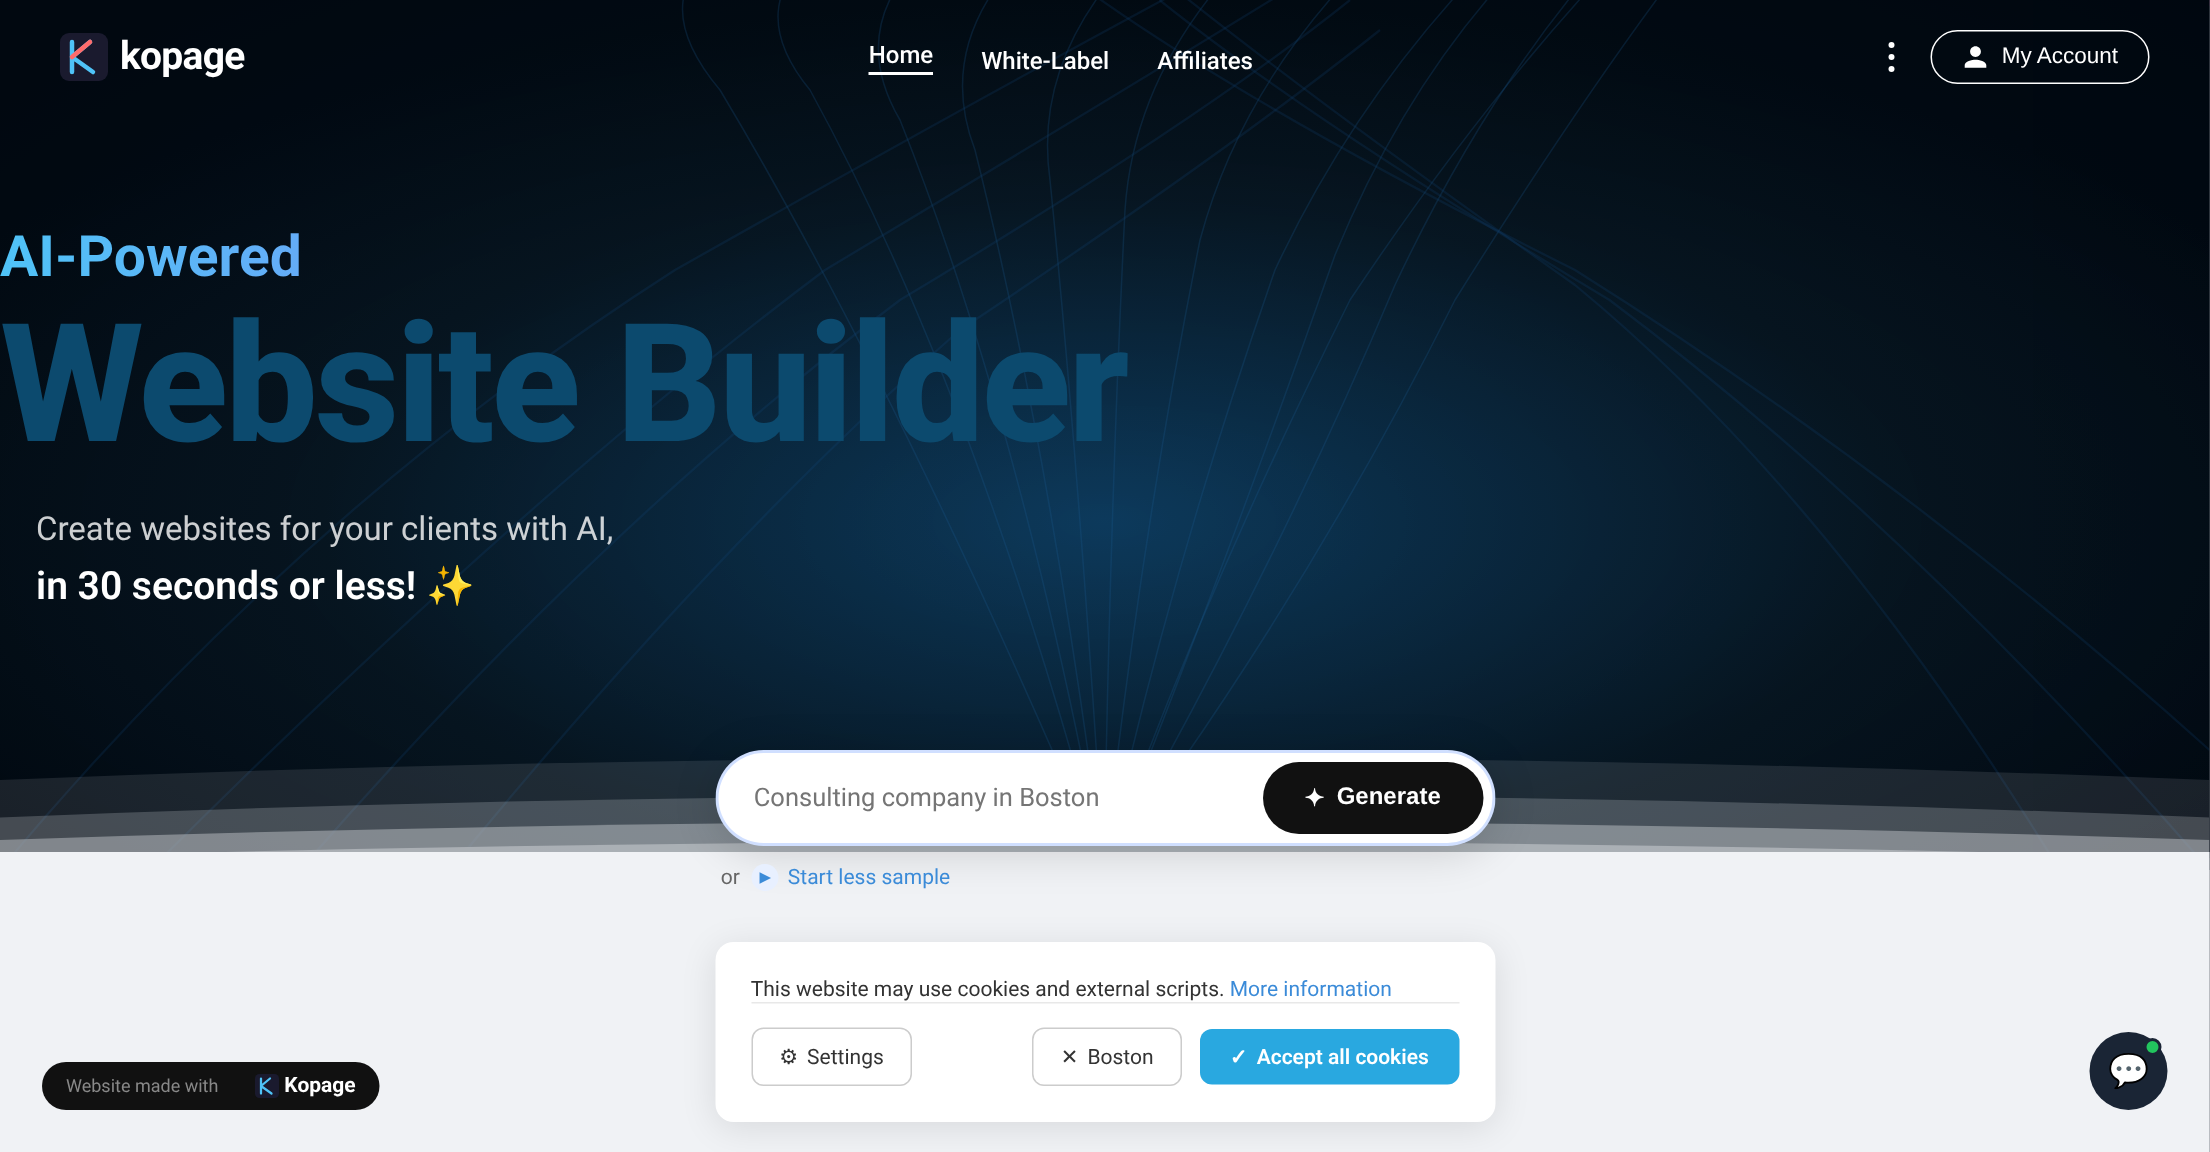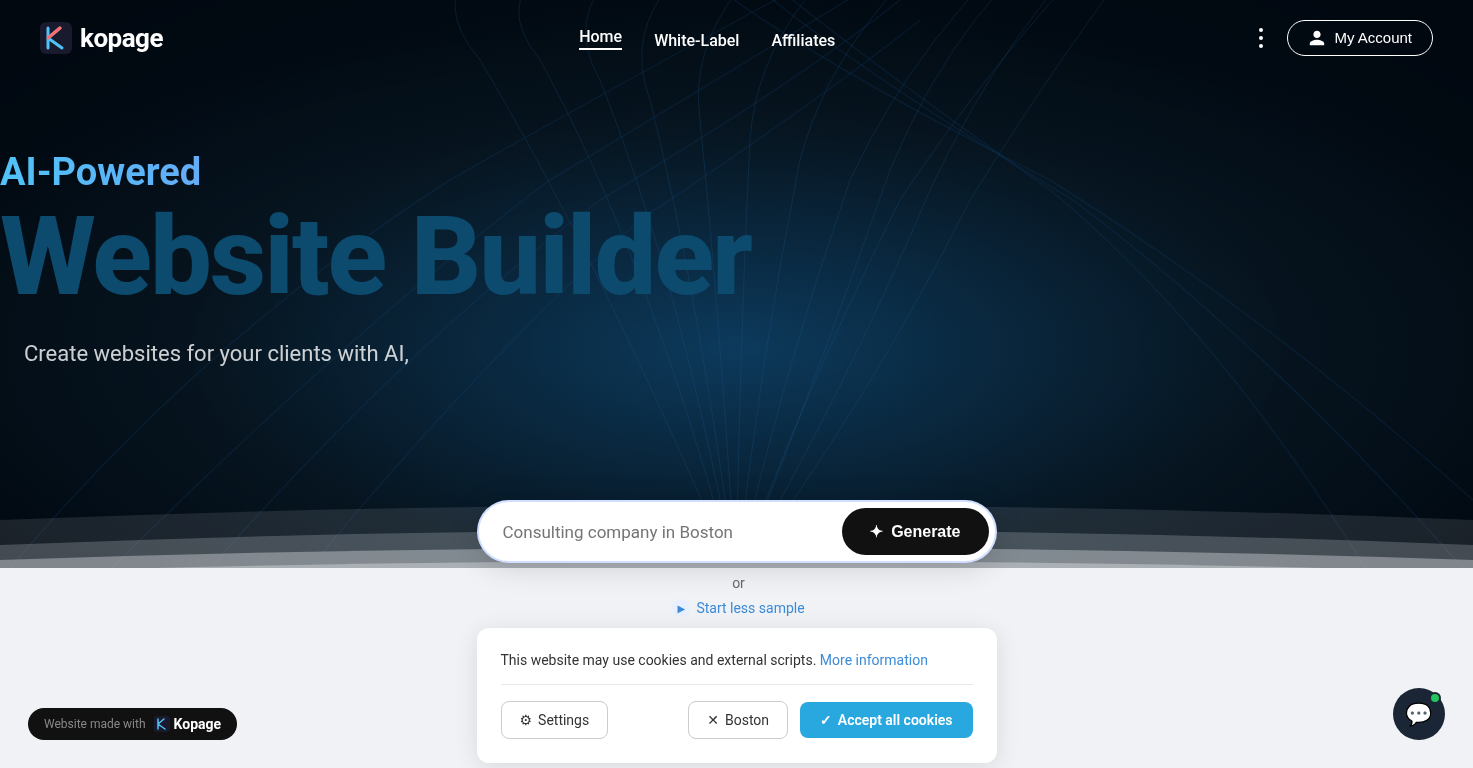--- a/index.html
+++ b/index.html
@@ -222,21 +222,20 @@
     .sparkle {
       font-size: 16px;
     }
 
     .or-row {
       display: flex;
       align-items: center;
       gap: 8px;
       margin-top: 12px;
       padding-left: 4px;
-      flex-direction: column;
     }
 
     .or-text {
       color: #666;
       font-size: 14px;
     }
 
     .start-sample {
       display: flex;
       align-items: center;
@@ -269,21 +268,20 @@
       background: #fff;
       border-radius: 12px;
       box-shadow: 0 4px 24px rgba(0,0,0,0.1);
       padding: 24px;
       z-index: 20;
     }
 
     .cookie-text {
       font-size: 14px;
       color: #333;
-      margin-bottom: 16px;
     }
 
     .cookie-text a {
       color: #3b8bd8;
       text-decoration: none;
     }
 
     .cookie-divider {
       height: 1px;
       background: #e8e8e8;
@@ -375,21 +373,21 @@
     
     .kopage-badge {
       position: absolute;
       bottom: 28px;
       left: 28px;
       background: #111;
       border-radius: 20px;
       padding: 8px 16px;
       display: flex;
       align-items: center;
-      gap: 8px;
+      gap: 24px;
       z-index: 30;
     }
 
     .badge-text {
       color: #888;
       font-size: 12px;
     }
 
     .badge-logo {
       color: #fff;
@@ -481,20 +479,21 @@
       <span>My Account</span>
     </button>
   </div>
 </div>
 
 <div class="hero-content">
   <div class="ai-powered">AI-Powered</div>
   <div class="website-builder">Website Builder</div>
   <div class="subtitle">
     <span>Create websites for your clients with AI,</span><br>
+    <span class="big-text">in 30 seconds or less! ✨</span>
   </div>
 </div>
 
 <div class="search-section">
   <div class="search-box">
     <input class="search-input" type="text" placeholder="Consulting company in Boston" style="">
     <button class="generate-btn">
       <span class="sparkle">✦</span>
       <span>Generate</span>
     </button>

